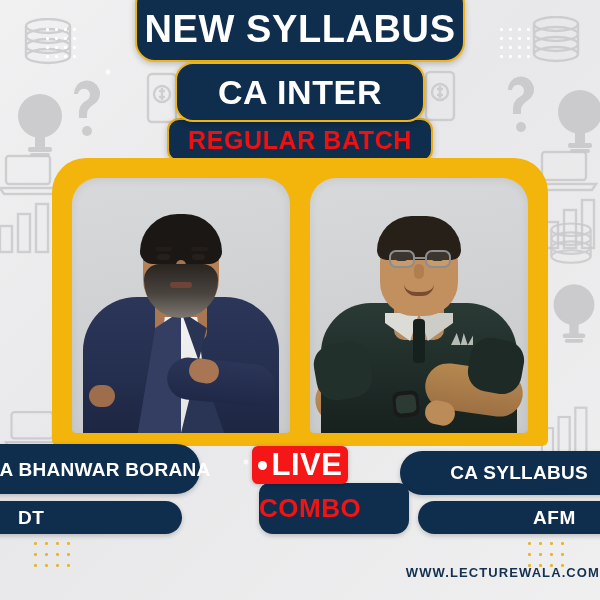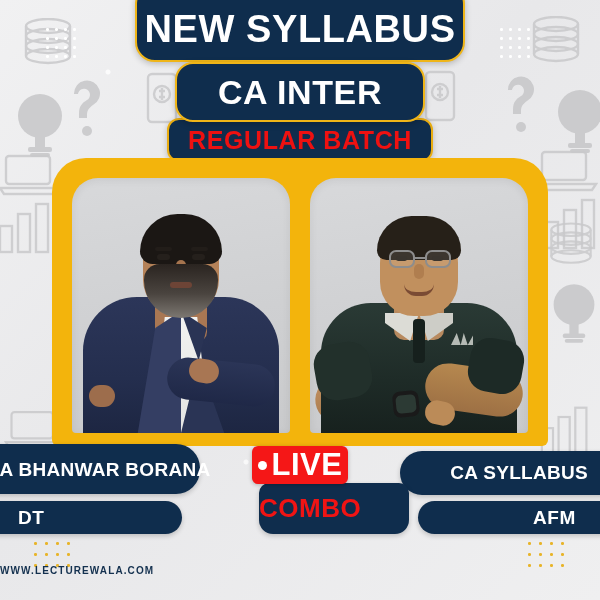--- a/index.html
+++ b/index.html
@@ -217,22 +217,22 @@
     position:absolute; left:252px; top:446px; width:96px; height:38px;
     background:#f51717; border-radius:6px;
     display:flex; align-items:center; justify-content:center; gap:5px;
     box-shadow:0 1px 4px rgba(0,0,0,.25);
   }
   #live-badge .dot{ width:9px; height:9px; border-radius:50%; background:#fff; }
   #live-badge .txt{ color:#fff; font-weight:bold; font-size:31px; letter-spacing:.5px; }
 
   #site{
     position:absolute; left:0; right:0; top:565px;
-    text-align:left; color:#14314f;
-    font-size:10px; font-weight:bold; letter-spacing:1.1px;
+    text-align:right; color:#14314f;
+    font-size:13px; font-weight:bold; letter-spacing:1.1px;
   }
 </style>
 </head>
 <body>
 
 <div id="poster">
 
   <div class="bg-layer">
     <div class="bg-noise"></div>
 

